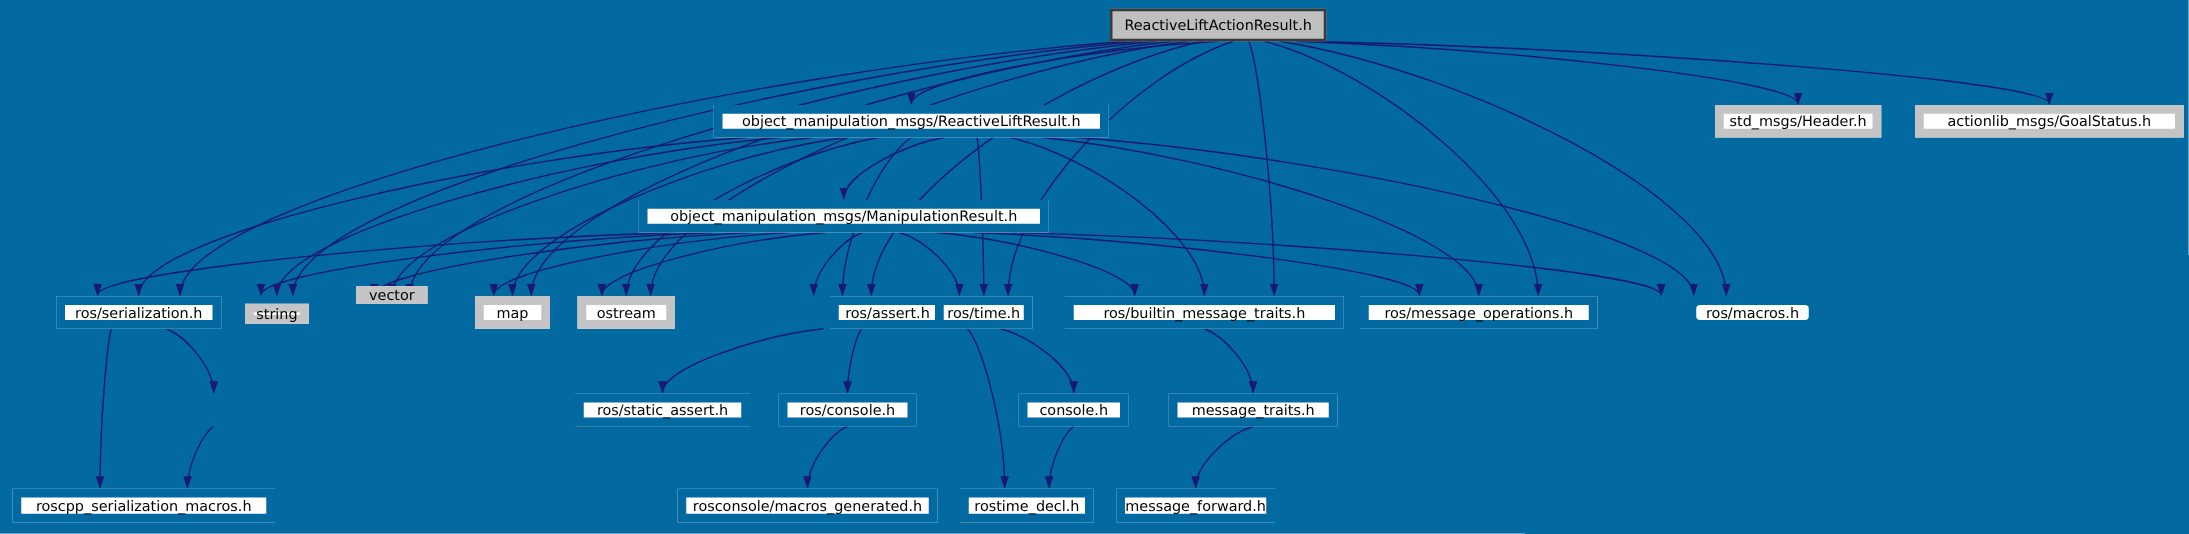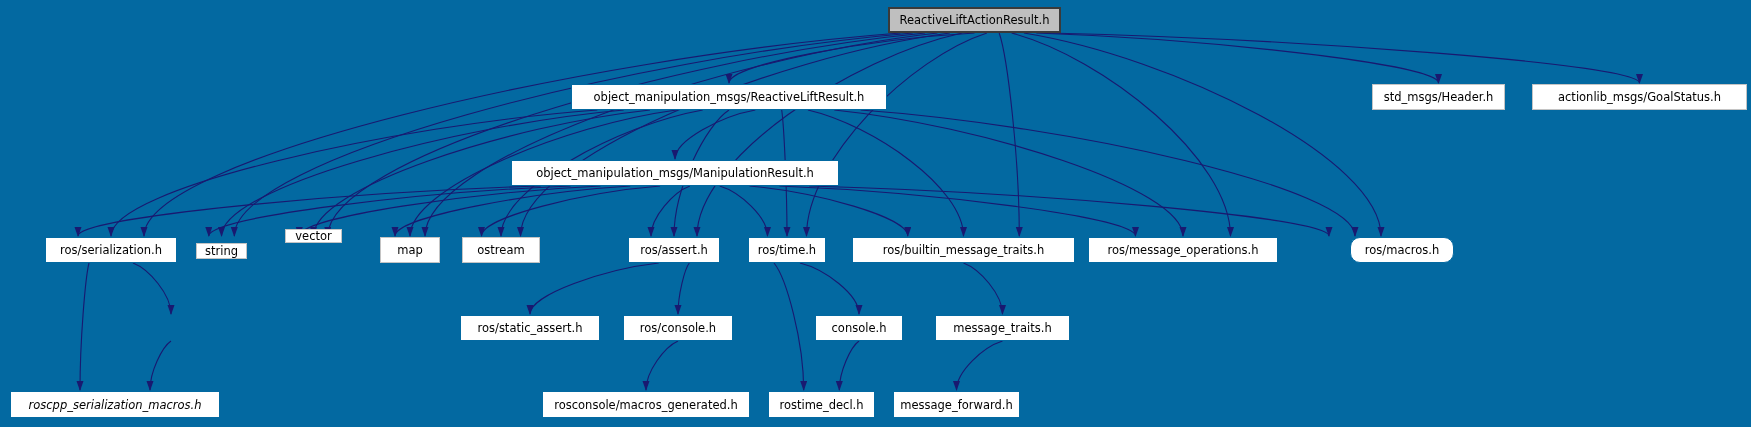--- a/index.html
+++ b/index.html
@@ -8,21 +8,21 @@
     width:1751px;height:427px;
     background:#0369a1;
     font-family:"DejaVu Sans", sans-serif;
     overflow:hidden;
   }
   svg.edges{position:absolute;left:0;top:0;width:1751px;height:427px;}
   .node{
     position:absolute;
     box-sizing:border-box;
     background:#ffffff;
-    border:1px solid #0369a1;
+    border:7px solid #0369a1;
     color:#000000;
     font-size:11.5px;
     text-align:center;
     white-space:nowrap;
     display:flex;align-items:center;justify-content:center;
     padding:0 6px;
   }
   .node.internal{cursor:pointer;}
   .node.external{border-color:#c4c4c4;cursor:default;}
   .node.root{background:#bfbfbf;border:2px solid #3a3a3a;cursor:default;}
@@ -86,26 +86,26 @@
 <div class="node root" style="left: 888px; top: 7px; width: 173px; height: 26px;">ReactiveLiftActionResult.h</div>
     <div class="node internal" style="left: 571px; top: 84px; width: 316px; height: 26px;">object_manipulation_msgs/ReactiveLiftResult.h</div>
     <div class="node external" style="left: 1372px; top: 84px; width: 133px; height: 26px;">std_msgs/Header.h</div>
     <div class="node external" style="left: 1532px; top: 84px; width: 215px; height: 26px;">actionlib_msgs/GoalStatus.h</div>
     <div class="node internal" style="left: 511px; top: 160px; width: 328px; height: 26px;">object_manipulation_msgs/ManipulationResult.h</div>
     <div class="node internal" style="left: 45px; top: 237px; width: 132px; height: 26px;">ros/serialization.h</div>
     <div class="node external" style="left: 196px; top: 243px; width: 51px; height: 16px;">string</div>
     <div class="node external" style="left: 285px; top: 229px; width: 57px; height: 14px;">vector</div>
     <div class="node external" style="left: 380px; top: 237px; width: 60px; height: 26px;">map</div>
     <div class="node external" style="left: 462px; top: 237px; width: 78px; height: 26px;">ostream</div>
-    <div class="node internal" style="left: 628px; top: 237px; width: 92px; height: 26px;">ros/assert.h</div>
+    <div class="node internal" style="left: 664px; top: 237px; width: 92px; height: 26px;">ros/assert.h</div>
     <div class="node internal" style="left: 748px; top: 237px; width: 78px; height: 26px;">ros/time.h</div>
     <div class="node internal" style="left: 852px; top: 237px; width: 223px; height: 26px;">ros/builtin_message_traits.h</div>
     <div class="node internal" style="left: 1088px; top: 237px; width: 190px; height: 26px;">ros/message_operations.h</div>
     <div class="node internal" style="left: 1350px; top: 237px; width: 104px; height: 26px; border-radius: 10px;">ros/macros.h</div>
     <div class="node internal" style="left: 460px; top: 315px; width: 140px; height: 26px;">ros/static_assert.h</div>
     <div class="node internal" style="left: 623px; top: 315px; width: 110px; height: 26px;">ros/console.h</div>
     <div class="node internal" style="left: 815px; top: 315px; width: 88px; height: 26px;">console.h</div>
     <div class="node internal" style="left: 935px; top: 315px; width: 135px; height: 26px;">message_traits.h</div>
-    <div class="node internal" style="left: 10px; top: 391px; width: 210px; height: 27px; font-style: italic;">roscpp_serialization_macros.h</div>
+    <div class="node internal" style="left: 10px; top: 391px; width: 210px; height: 27px;">roscpp_serialization_macros.h</div>
     <div class="node internal" style="left: 542px; top: 391px; width: 208px; height: 27px;">rosconsole/macros_generated.h</div>
     <div class="node internal" style="left: 768px; top: 391px; width: 107px; height: 27px;">rostime_decl.h</div>
     <div class="node internal" style="left: 893px; top: 391px; width: 127px; height: 27px;">message_forward.h</div>
   </div>
 
 </body></html>

